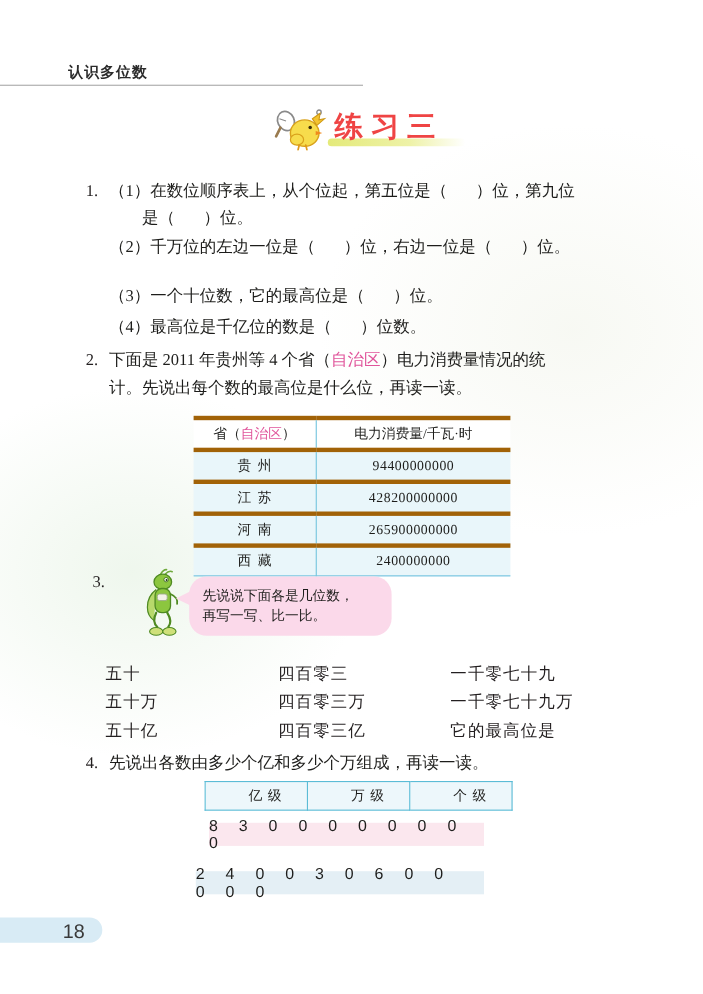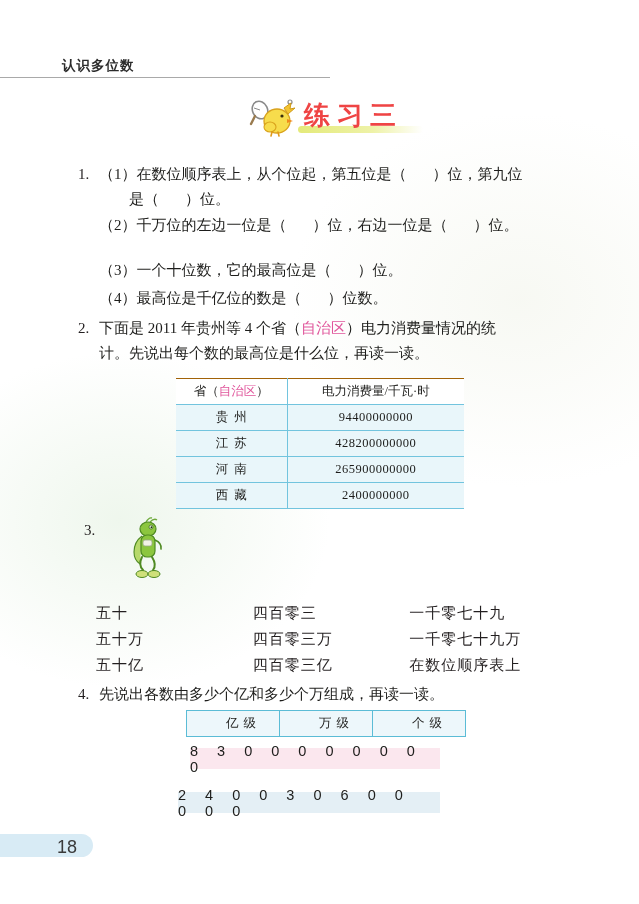--- a/index.html
+++ b/index.html
@@ -115,21 +115,21 @@
   .stat-table {
     position: absolute;
     left: 176px;
     top: 378px;
     width: 288px;
     border-collapse: collapse;
     font-size: 12.5px;
     font-family: "Liberation Serif", "DejaVu Serif", serif;
   }
   .stat-table td {
-    border-top: 1px solid #a16207;
+    border-top: 4px solid #a16207;
     border-bottom: 1px solid #72c4de;
     text-align: center;
     height: 25px;
     padding: 0;
     color: #1d1d1b;
     background: #e9f6fa;
   }
   .stat-table .col-left {
     width: 108px;
     border-right: 1px solid #72c4de;
@@ -335,36 +335,40 @@
     <path d="M16 20 q-8 6 -8 16 q0 8 6 12" fill="#b7d96b" stroke="#4f8a22" stroke-width="1.1"></path>
     <rect x="15" y="19" width="14" height="22" rx="6" fill="#8cc63f" stroke="#4f8a22" stroke-width="1.2"></rect>
     <rect x="17" y="24" width="9" height="6" rx="2" fill="#f2f2e6" stroke="#9aa887" stroke-width="0.8"></rect>
     <path d="M29 24 q7 3 6 9" stroke="#4f8a22" stroke-width="1.6" fill="none" stroke-linecap="round"></path>
     <path d="M16 41 q-4 8 1 13" stroke="#4f8a22" stroke-width="2" fill="none" stroke-linecap="round"></path>
     <path d="M26 41 q5 8 1 13" stroke="#4f8a22" stroke-width="2" fill="none" stroke-linecap="round"></path>
     <ellipse cx="16" cy="58" rx="6" ry="3.5" fill="#cfe07a" stroke="#4f8a22" stroke-width="1"></ellipse>
     <ellipse cx="28" cy="58" rx="6" ry="3.5" fill="#cfe07a" stroke="#4f8a22" stroke-width="1"></ellipse>
   </svg>
 
+  <div class="bubble">
+    <div>先说说下面各是几位数，</div>
+    <div>再写一写、比一比。</div>
+  </div>
 
   <div class="wordgrid">
     <div class="wordrow">
       <div class="wordcell">五十</div>
       <div class="wordcell">四百零三</div>
       <div class="wordcell">一千零七十九</div>
     </div>
     <div class="wordrow">
       <div class="wordcell">五十万</div>
       <div class="wordcell">四百零三万</div>
       <div class="wordcell">一千零七十九万</div>
     </div>
     <div class="wordrow">
       <div class="wordcell">五十亿</div>
       <div class="wordcell">四百零三亿</div>
-      <div class="wordcell">在数位顺序表上</div>
+      <div class="wordcell">它的最高位是</div>
     </div>
   </div>
 
   <div class="qnum" style="left:78px; top:682px;">4.</div>
   <div class="q" style="left:99px; top:682px; width:470px;">先说出各数由多少个亿和多少个万组成，再读一读。</div>
 
   <table class="level-table">
     <tbody>
         <tr>
       <td>亿级</td>

